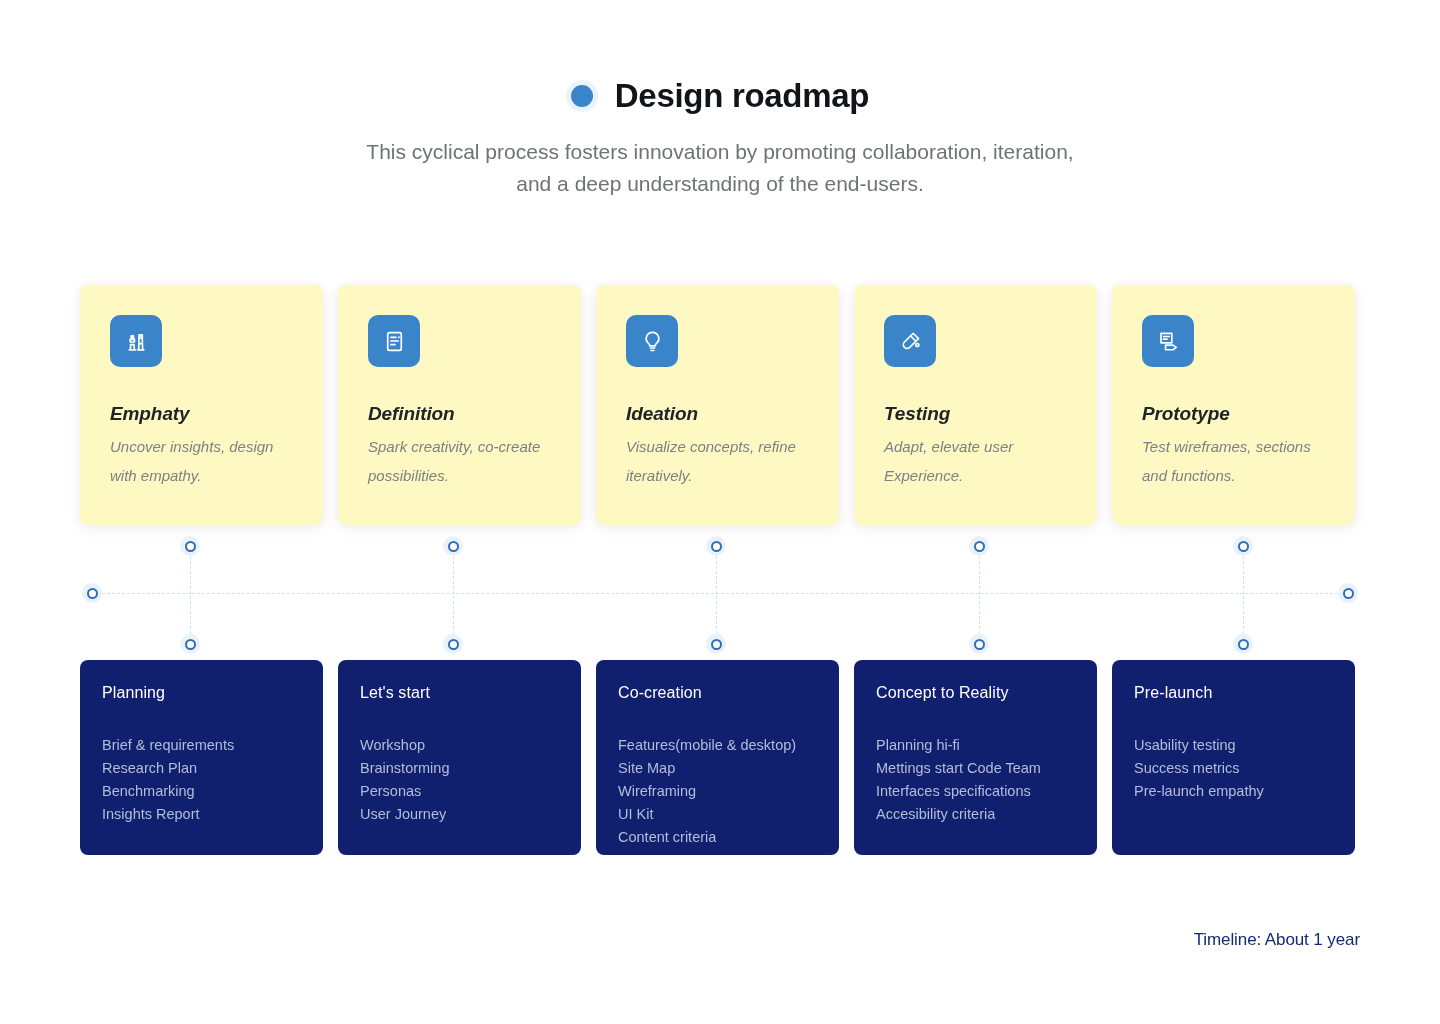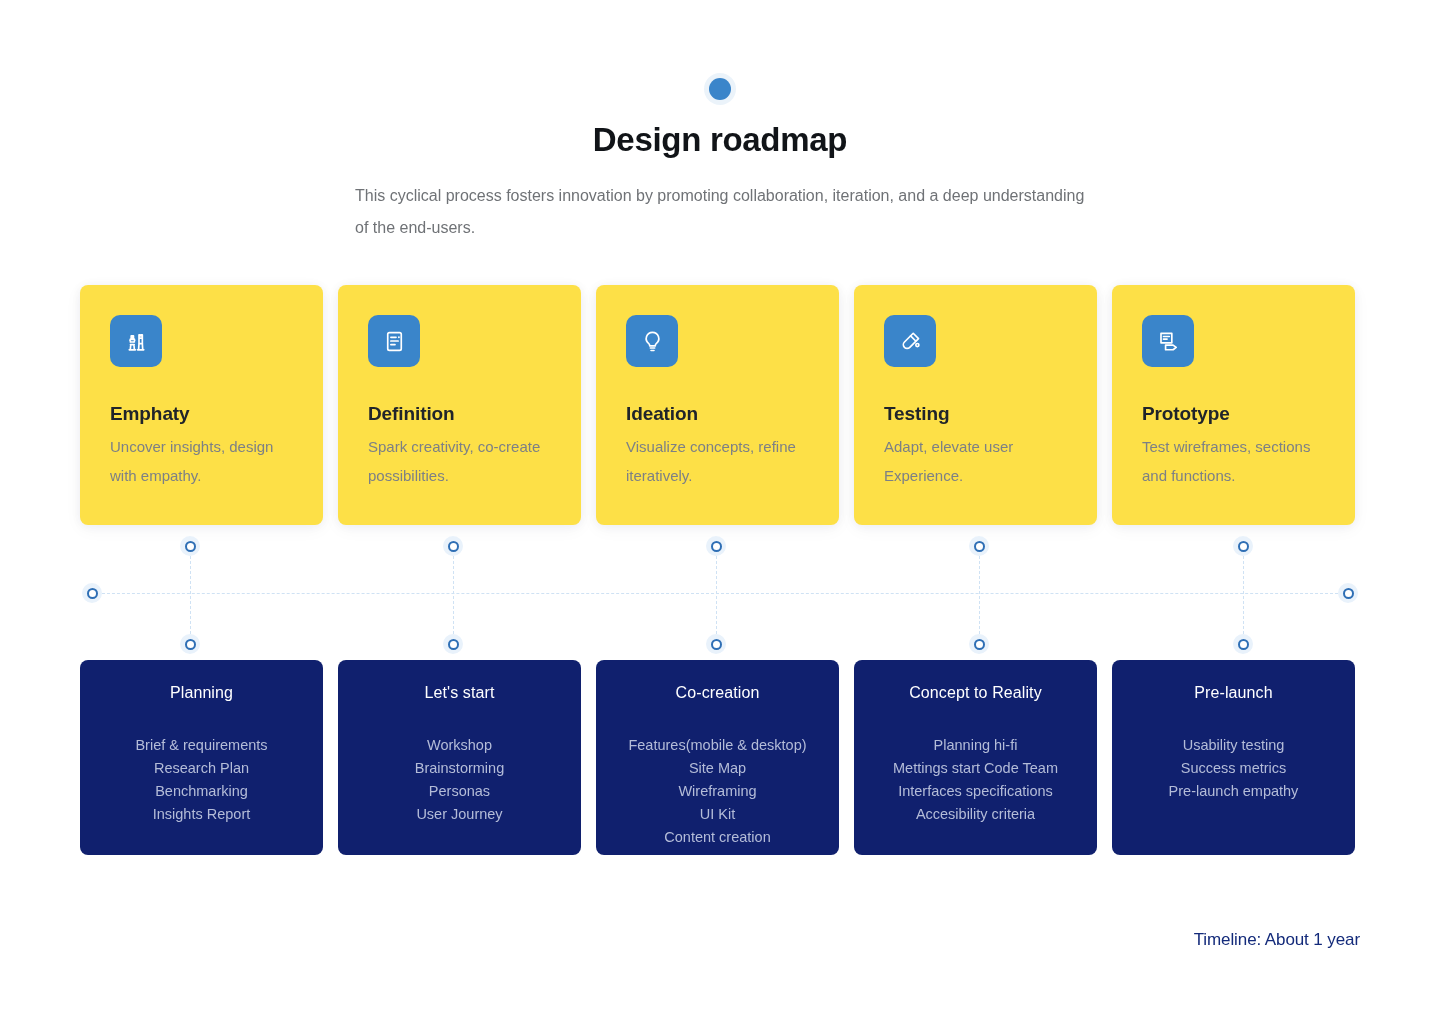--- a/index.html
+++ b/index.html
@@ -23,21 +23,20 @@
   .header {
     padding-top: 78px;
     text-align: center;
   }
 
   .title-row {
     display: flex;
     align-items: center;
     justify-content: center;
     gap: 22px;
-    flex-direction: column;
   }
 
   .title-dot {
     width: 22px;
     height: 22px;
     border-radius: 50%;
     background: #3a85ca;
     box-shadow: 0 0 0 5px rgba(58,133,202,0.10);
     flex: none;
   }
@@ -46,44 +45,45 @@
     font-size: 33px;
     font-weight: 700;
     color: #111418;
     letter-spacing: -0.3px;
     line-height: 1.1;
   }
 
   .subtitle {
     margin: 22px auto 0;
     width: 730px;
-    font-size: 16px;
+    font-size: 21px;
     line-height: 32px;
     color: #6f7276;
-    text-align: left;
+    text-align: center;
   }
 
   
   .cards-row {
     position: absolute;
     top: 285px;
     left: 80px;
     width: 1280px;
     display: flex;
     gap: 15px;
   }
 
   .card {
     width: 243px;
     height: 240px;
-    background: #fde047;
+    background: #fef9c3;
     border-radius: 8px;
     padding: 30px 30px 0 30px;
     box-shadow: 0 1px 10px rgba(23,43,77,0.055),
                 0 4px 18px rgba(23,43,77,0.045);
+    font-style: italic;
   }
 
   .icon-box {
     width: 52px;
     height: 52px;
     border-radius: 10px;
     background: #3a85ca;
     display: flex;
     align-items: center;
     justify-content: center;
@@ -170,21 +170,20 @@
     display: flex;
     gap: 15px;
   }
 
   .panel {
     width: 243px;
     height: 195px;
     background: #10206e;
     border-radius: 8px;
     padding: 24px 22px 0 22px;
-    text-align: center;
   }
 
   .panel-title {
     font-size: 16px;
     font-weight: 400;
     color: #ffffff;
     letter-spacing: 0.1px;
   }
 
   .panel-list {
@@ -335,21 +334,21 @@
       </ul>
     </div>
 
     <div class="panel">
       <div class="panel-title">Co-creation</div>
       <ul class="panel-list">
         <li>Features(mobile &amp; desktop)</li>
         <li>Site Map</li>
         <li>Wireframing</li>
         <li>UI Kit</li>
-        <li>Content creation</li>
+        <li>Content criteria</li>
       </ul>
     </div>
 
     <div class="panel">
       <div class="panel-title">Concept to Reality</div>
       <ul class="panel-list">
         <li>Planning hi-fi</li>
         <li>Mettings start Code Team</li>
         <li>Interfaces specifications</li>
         <li>Accesibility criteria</li>

